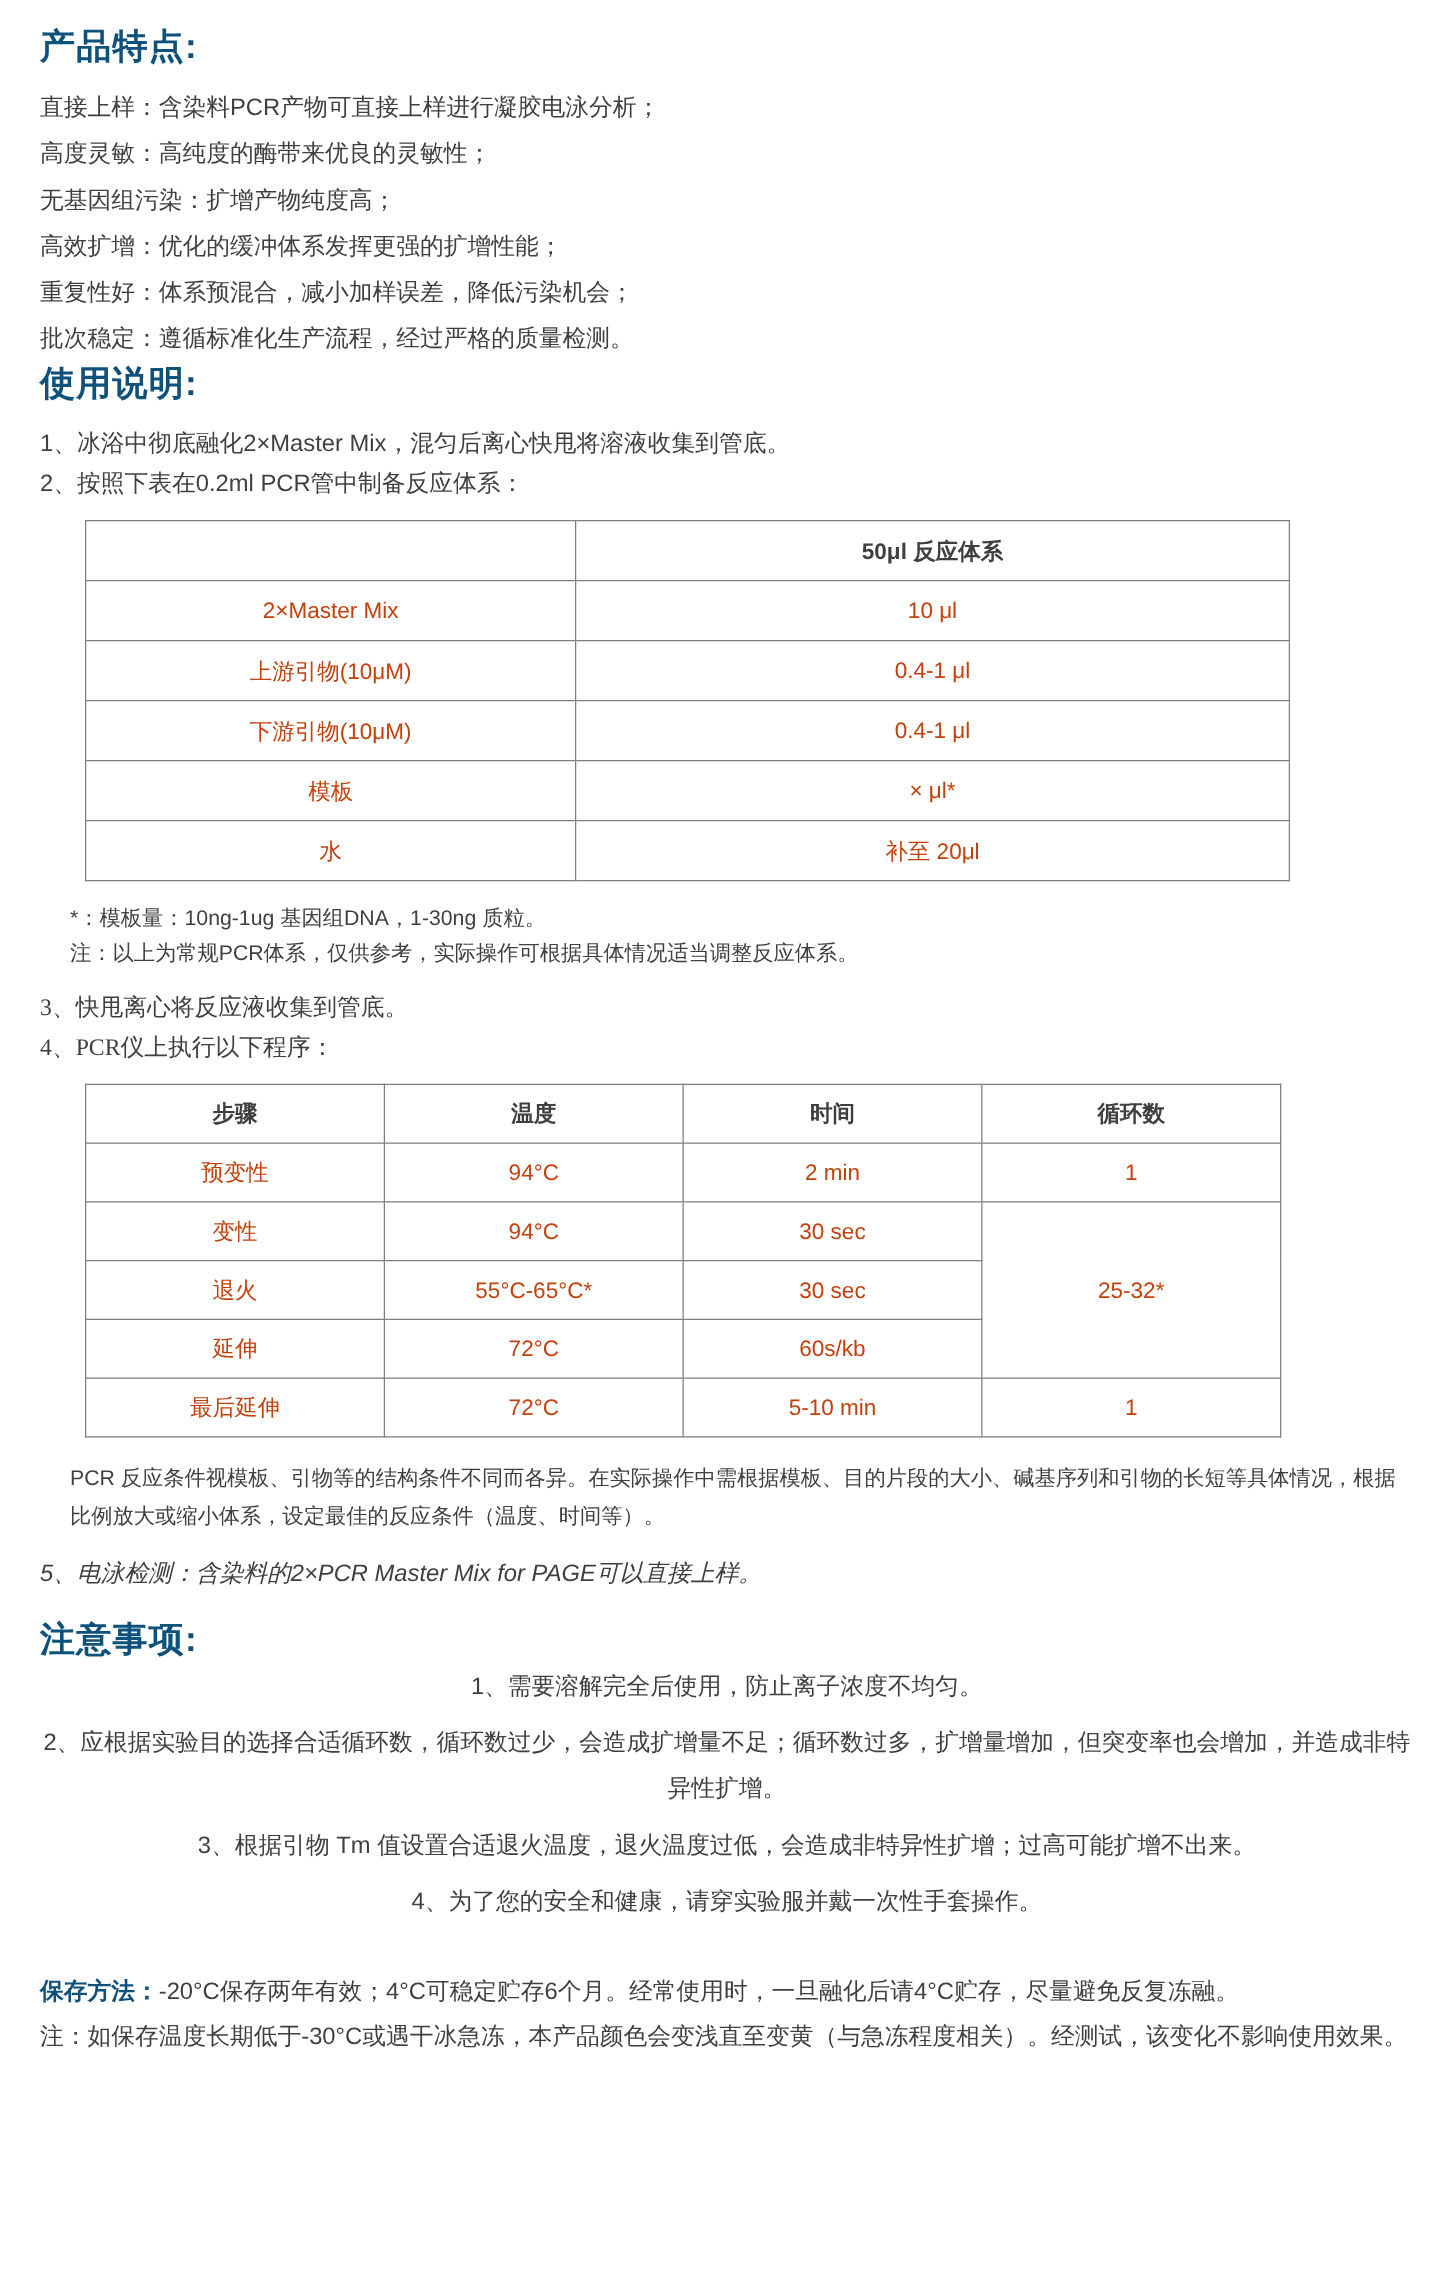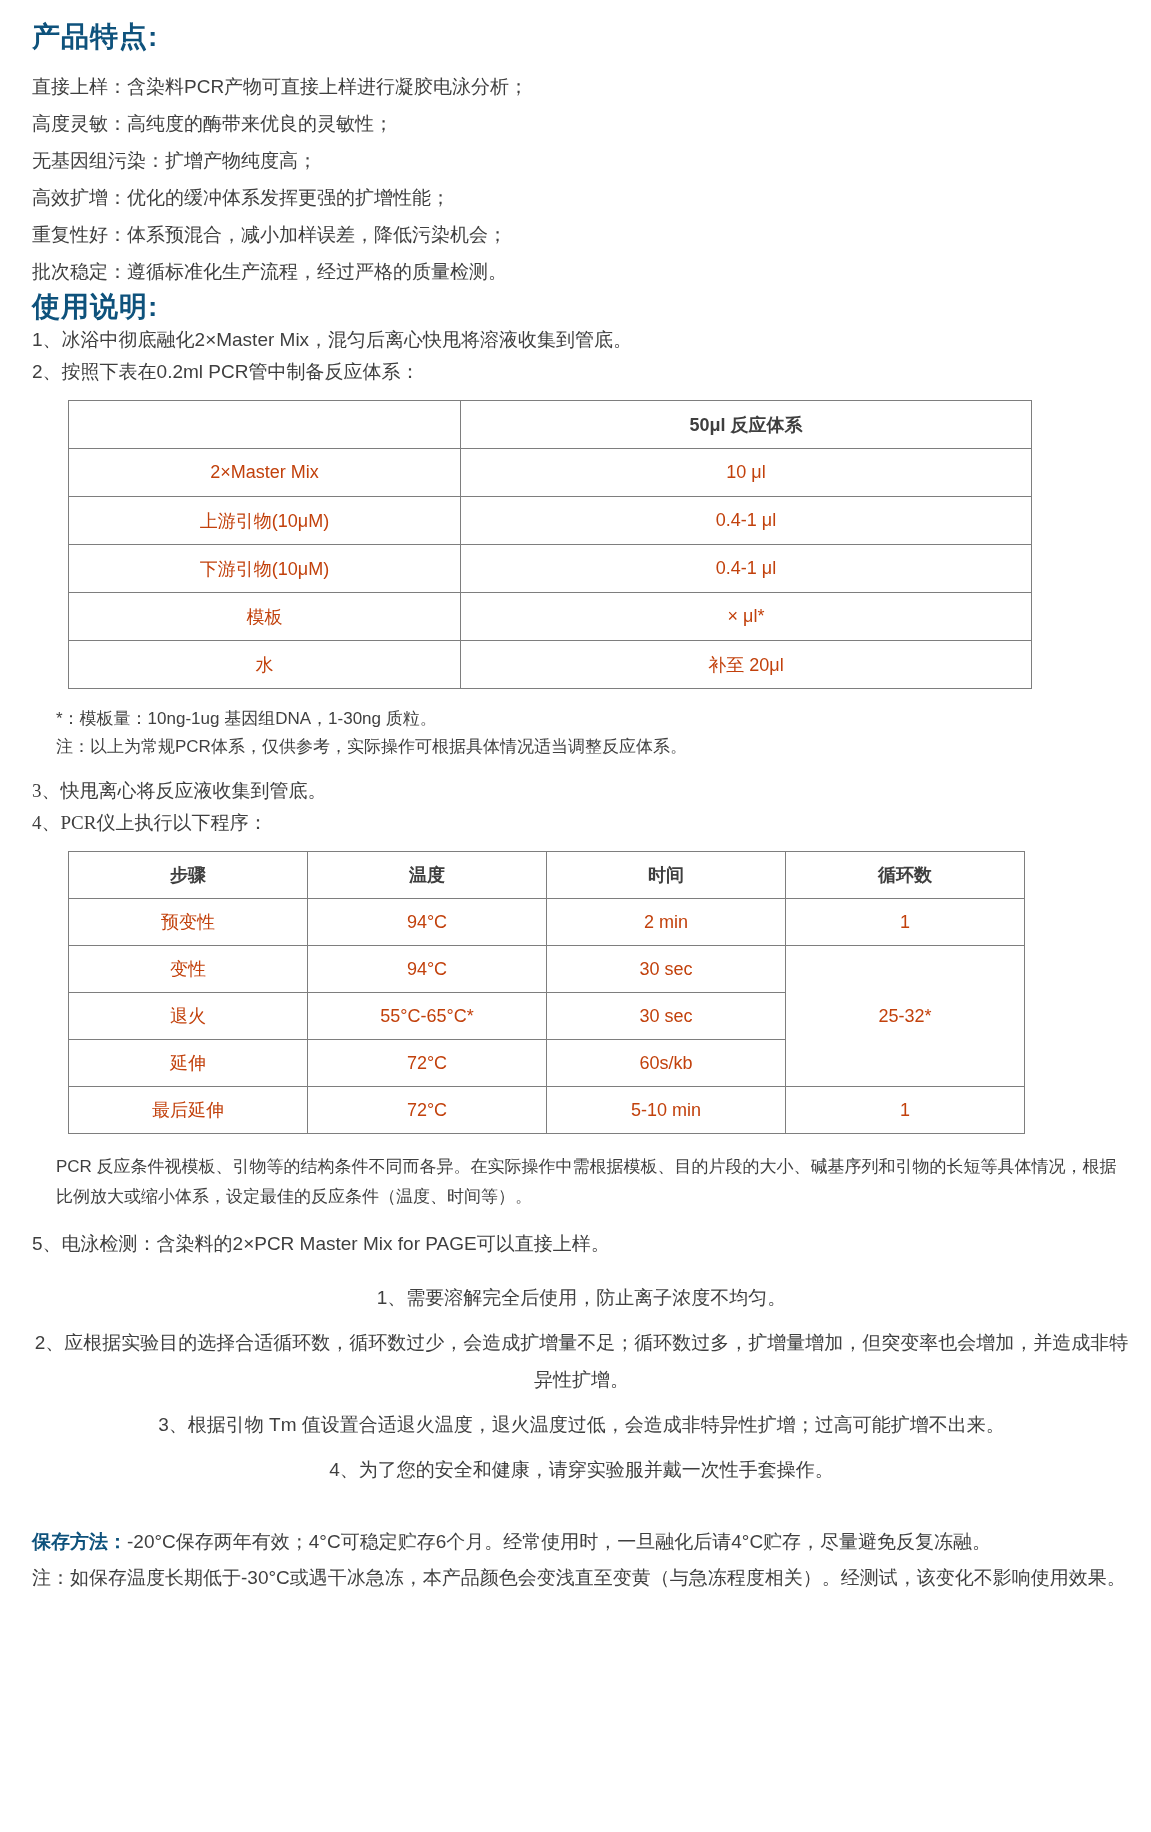--- a/index.html
+++ b/index.html
@@ -26,21 +26,21 @@
     letter-spacing: 1px;
     line-height: 34px;
   }
   .features { margin-top: 14px; }
   .features p {
     margin: 0;
     font-size: 19px;
     line-height: 37px;
   }
   .usage-heading { margin-top: 56px; }
-  .steps { }
+  .steps { margin-top: 16px; }
   .steps p, .step-line {
     margin: 0;
     font-size: 19px;
     line-height: 32px;
   }
   table.tbl {
     border-collapse: collapse;
     table-layout: fixed;
     margin: 12px 14px 0 36px;
   }
@@ -69,21 +69,21 @@
     font-size: 17px;
     line-height: 28px;
   }
   .post-table-steps { margin-top: 14px; font-family: Liberation Serif, serif; }
   .post-table-steps p { margin: 0; font-size: 19px; line-height: 32px; }
   .program-note {
     margin: 18px 0 0 24px;
     font-size: 17px;
     line-height: 30px;
   }
-  .step5 { margin-top: 16px; font-size: 19px; line-height: 32px; }
+  .step5 { margin-top: 16px; font-size: 19px; line-height: 32px; font-style: italic; }
   .precautions-heading { margin-top: 50px; }
   .precautions { margin-top: 2px; text-align: center; }
   .precautions p {
     margin: 0 0 8px 0;
     font-size: 19px;
     line-height: 37px;
   }
   .storage {
     margin-top: 36px;
     font-size: 19px;
@@ -203,20 +203,21 @@
       <td>5-10 min</td>
       <td>1</td>
     </tr>
   </tbody>
     </table>
 
   <p class="program-note">PCR 反应条件视模板、引物等的结构条件不同而各异。在实际操作中需根据模板、目的片段的大小、碱基序列和引物的长短等具体情况，根据比例放大或缩小体系，设定最佳的反应条件（温度、时间等）。</p>
 
   <p class="step5">5、电泳检测：含染料的2×PCR Master Mix for PAGE可以直接上样。</p>
 
+  <h2 class="section-heading precautions-heading">注意事项:</h2>
 
   <div class="precautions">
     <p>1、需要溶解完全后使用，防止离子浓度不均匀。</p>
     <p>2、应根据实验目的选择合适循环数，循环数过少，会造成扩增量不足；循环数过多，扩增量增加，但突变率也会增加，并造成非特异性扩增。</p>
     <p>3、根据引物 Tm 值设置合适退火温度，退火温度过低，会造成非特异性扩增；过高可能扩增不出来。</p>
     <p>4、为了您的安全和健康，请穿实验服并戴一次性手套操作。</p>
   </div>
 
   <div class="storage">
     <p><span class="storage-label">保存方法：</span><span>-20°C保存两年有效；4°C可稳定贮存6个月。经常使用时，一旦融化后请4°C贮存，尽量避免反复冻融。</span></p>

